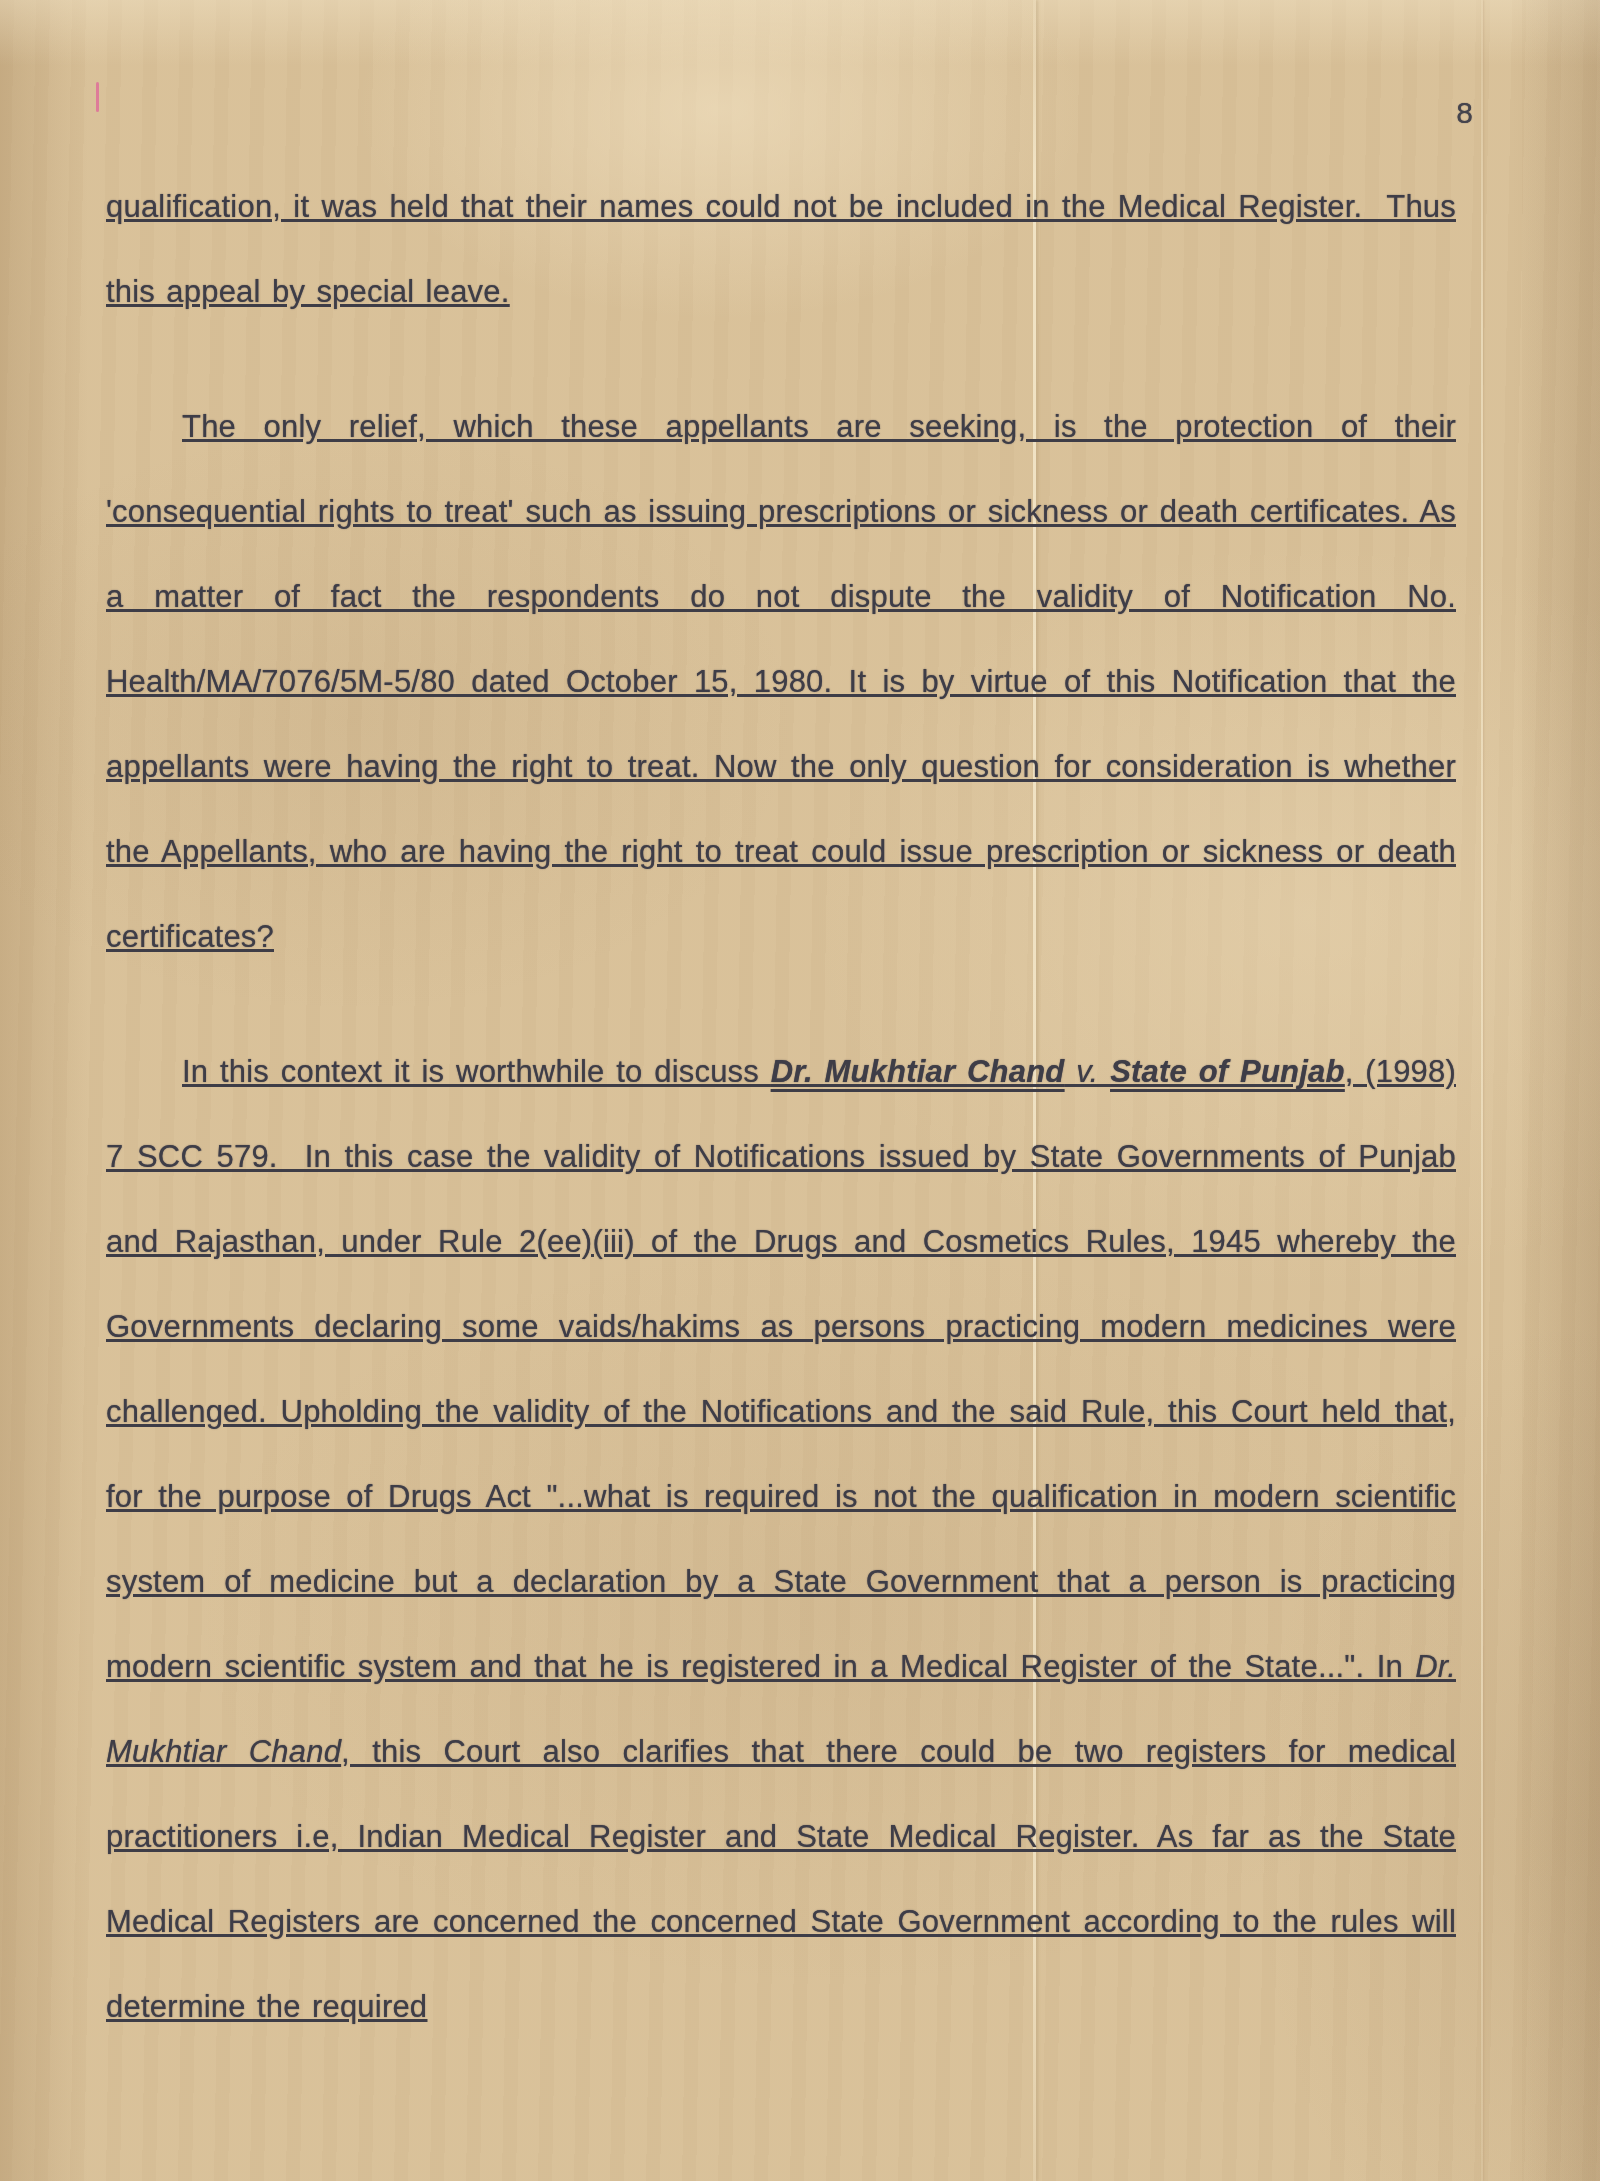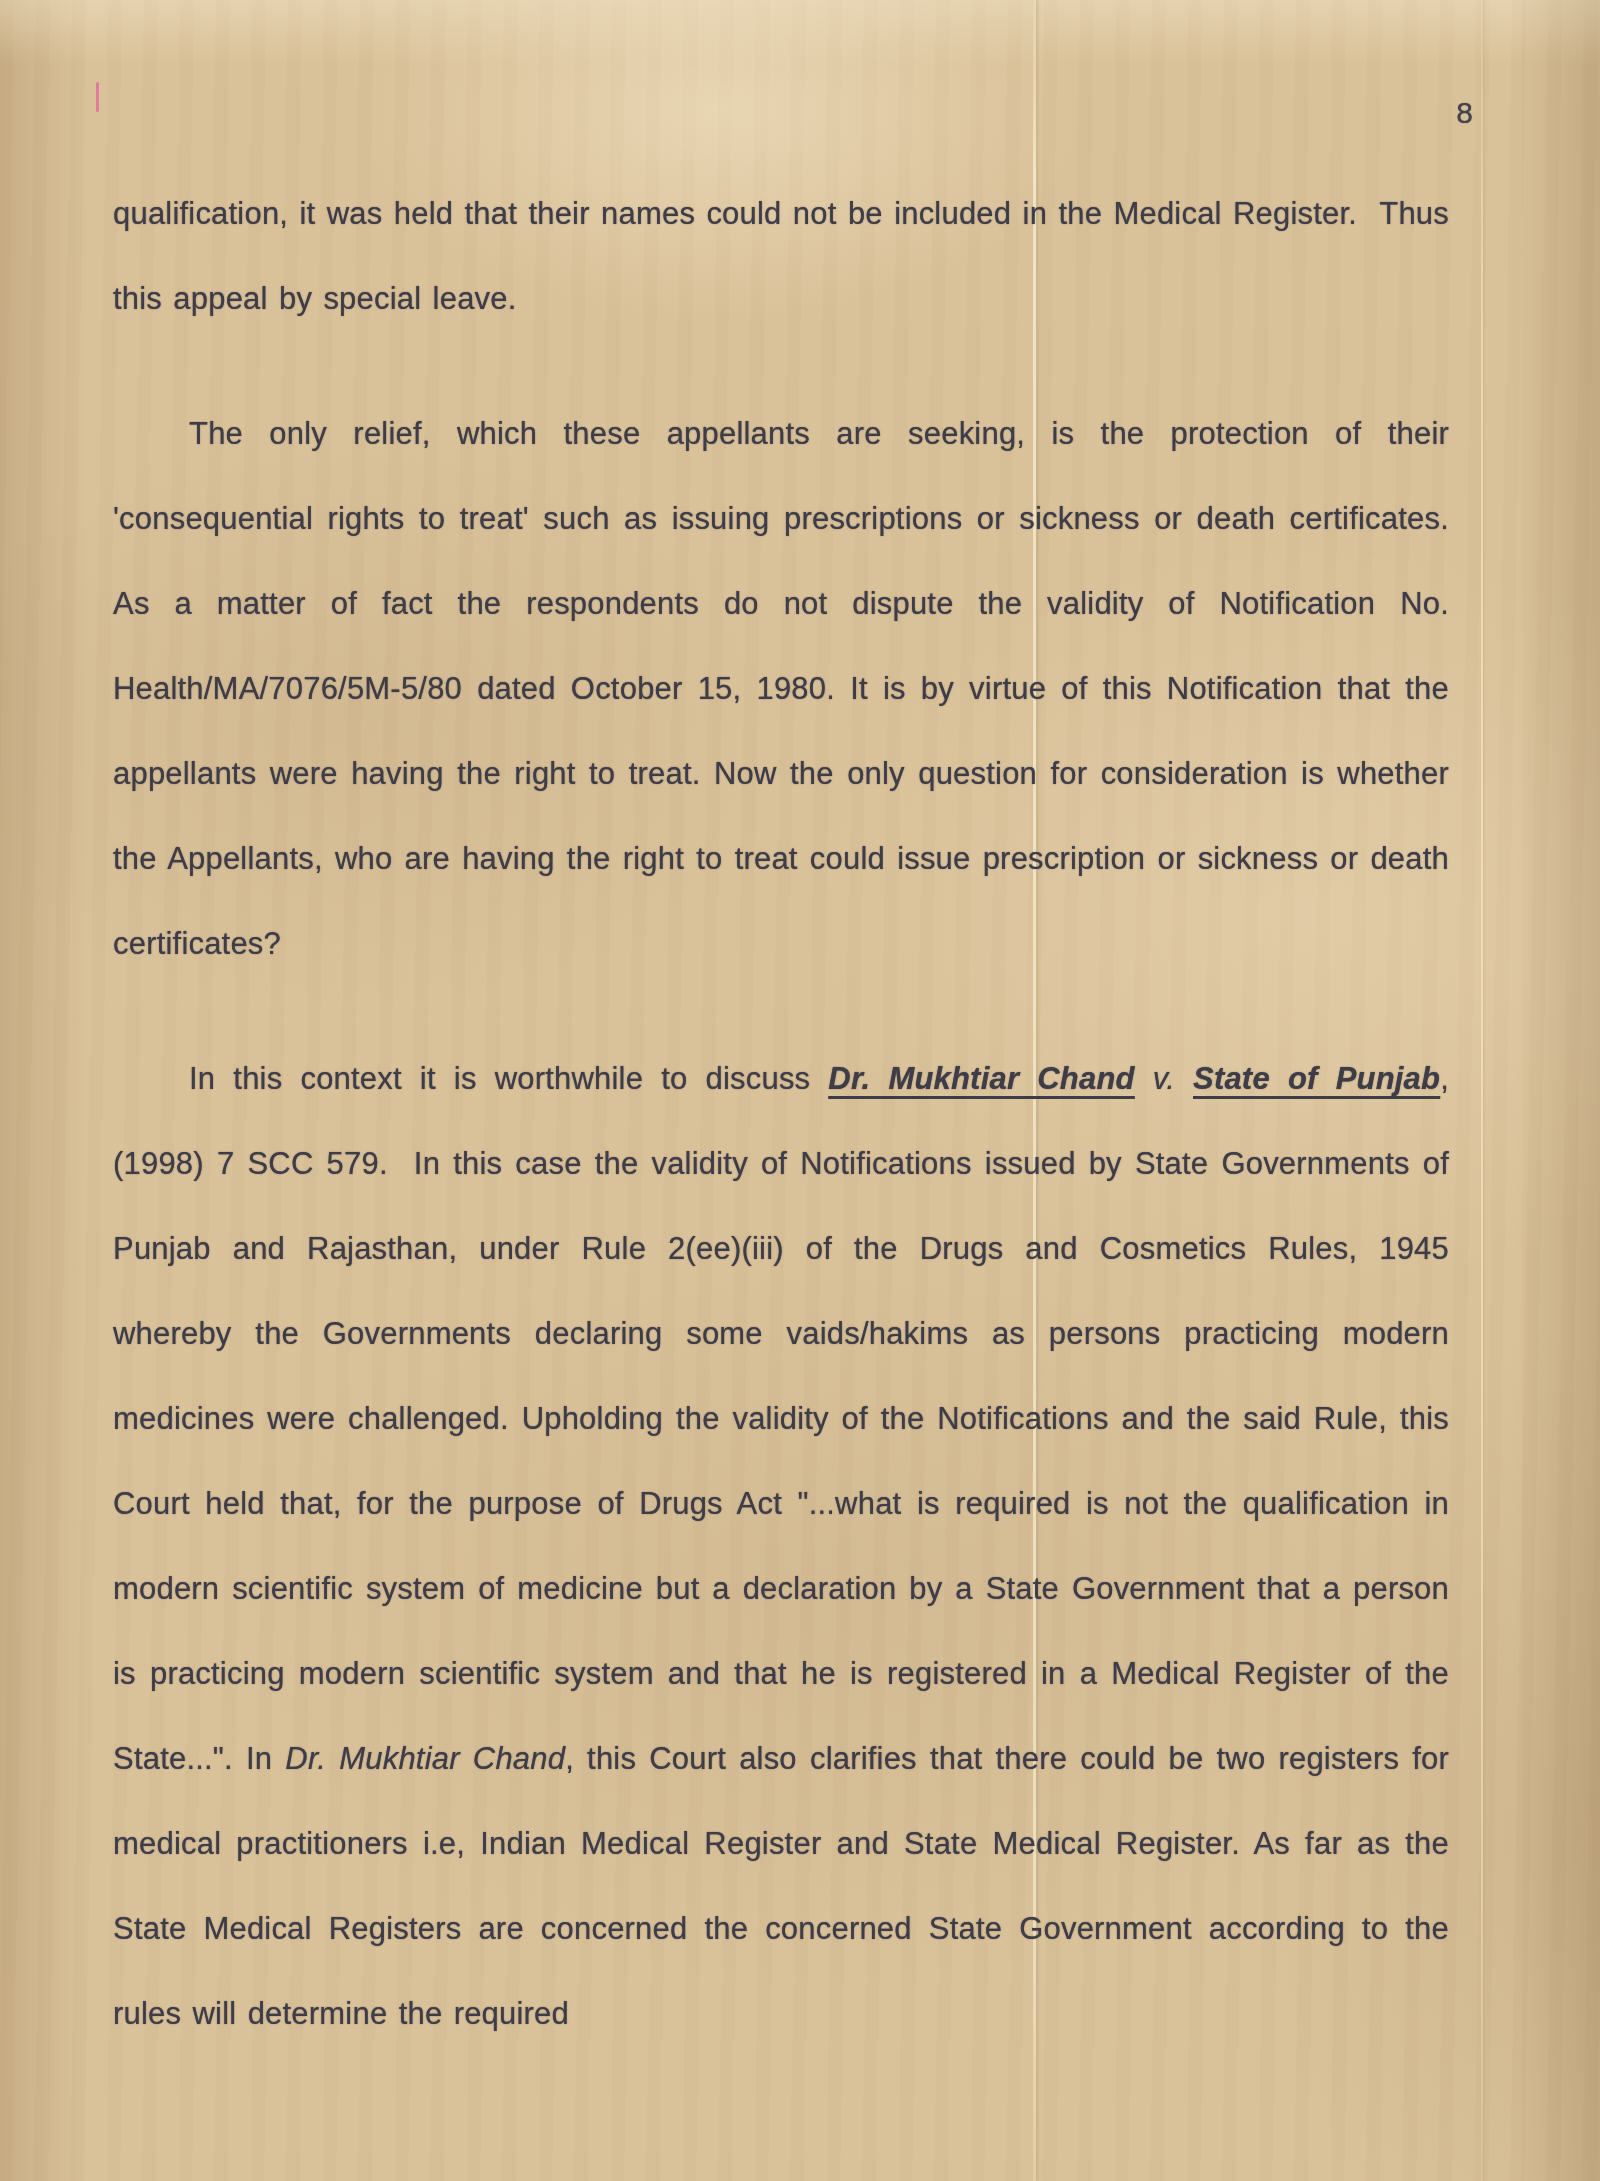--- a/index.html
+++ b/index.html
@@ -80,21 +80,21 @@
     top: 163px;
     width: 1352px;
     font-size: 31px;
     line-height: 85px;
     letter-spacing: 0.2px;
     word-spacing: 2.5px;
     color: #3e3d47;
     text-align: justify;
     text-shadow: 0 0 1.2px rgba(62,60,72,0.85);
   }
-  .para { margin: 8px; }
+  .para { margin: 1px; text-decoration: underline; }
   .para + .para { margin-top: 50px; }
   .para.indented { text-indent: 76px; }
   .seg-plain { }
   .seg-italic { font-style: italic; }
   .seg-case-citation {
     font-style: italic;
     font-weight: 700;
     text-decoration: underline;
     text-decoration-thickness: 3px;
     text-underline-offset: 7px;

